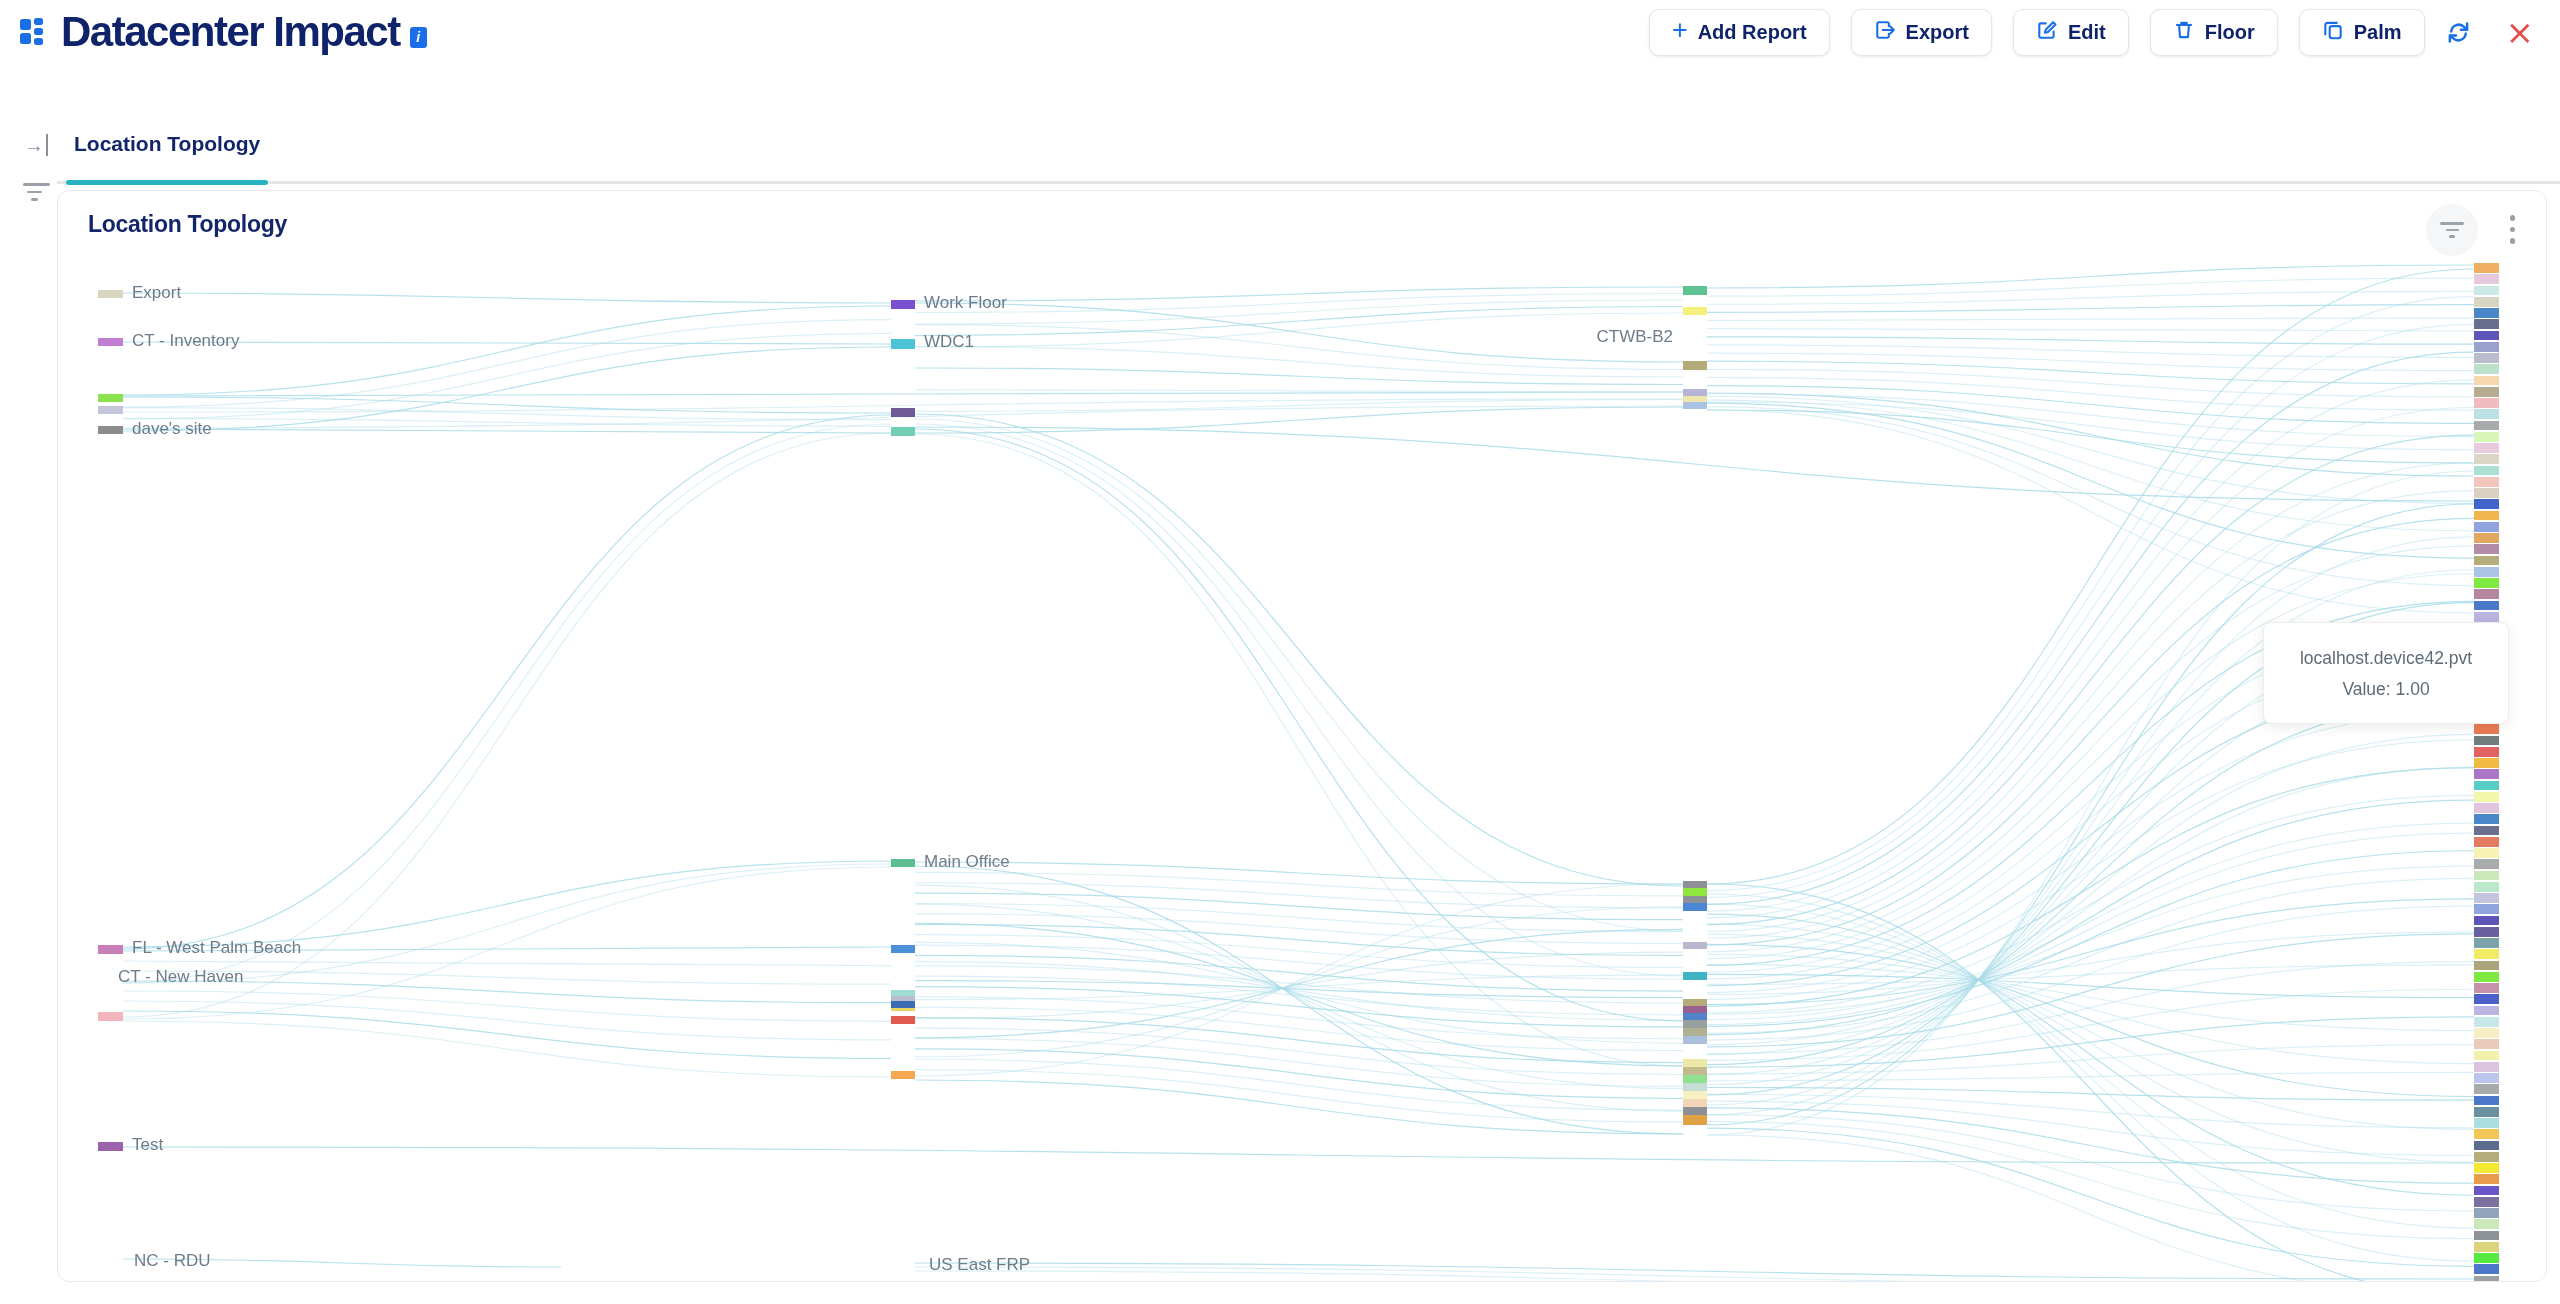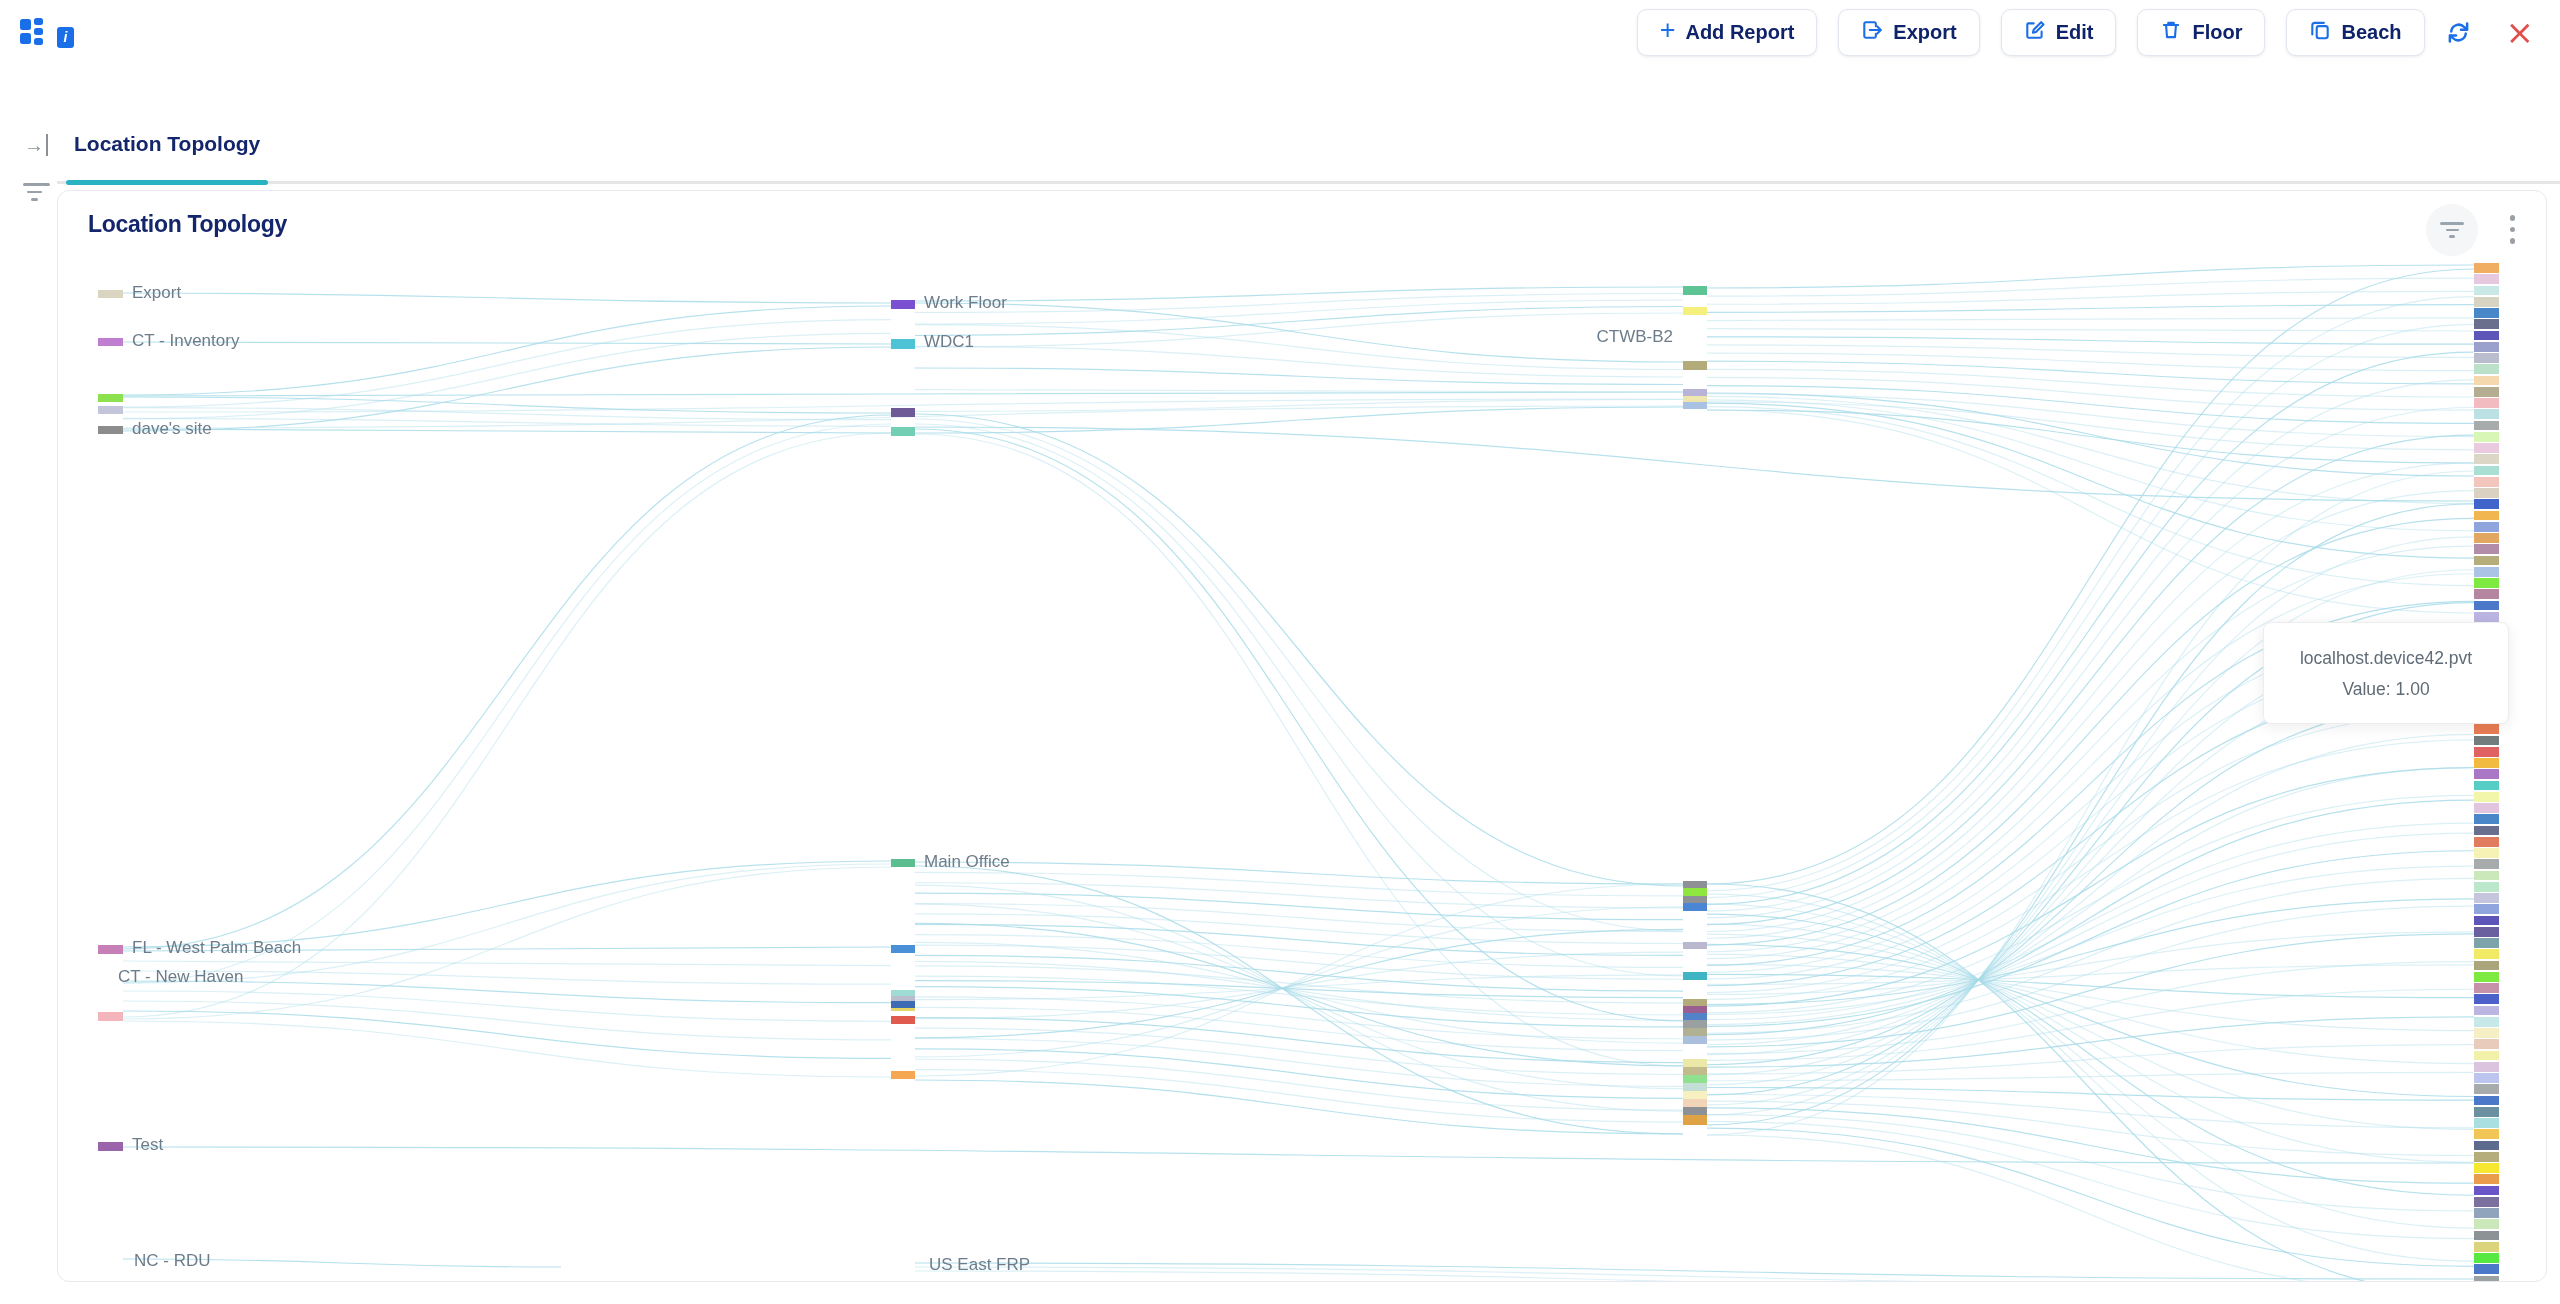--- a/index.html
+++ b/index.html
@@ -76,20 +76,21 @@
 <body>
 
 <div class="topbar">
   <div class="logo">
     <i style="left:0;top:1px;width:11px;height:11px"></i>
     <i style="left:0;top:15px;width:11px;height:11px"></i>
     <i style="left:14px;top:0;width:9px;height:7px"></i>
     <i style="left:14px;top:10px;width:9px;height:7px"></i>
     <i style="left:14px;top:20px;width:9px;height:7px"></i>
   </div>
+  <div class="page-title">Datacenter Impact</div>
   <div class="info-badge">i</div>
 
   <div class="top-actions">
 
     <span id="action-buttons" style="display:flex;gap:21px;">
         <button class="btn">
           <span><span class="plus">+</span></span>
           <span>Add Report</span>
         </button>
         <button class="btn">
@@ -113,21 +114,21 @@
               <path d="M7.5 5.5V3.5h5v2"></path>
               <path d="M5.5 5.5l.9 11h7.2l.9-11"></path>
             </svg></span>
           <span>Floor</span>
         </button>
         <button class="btn">
           <span><svg width="22" height="22" viewBox="0 0 20 20">
               <rect x="7" y="6.5" width="10" height="11" rx="2"></rect>
               <path d="M13.5 3.5H5.4C4.1 3.5 3 4.6 3 5.9V14"></path>
             </svg></span>
-          <span>Beach</span>
+          <span>Palm</span>
         </button>
       </span>
     <span class="icon-btn">
       <svg width="25" height="25" viewBox="0 0 20 20">
         <path d="M4.2 9.2a6 6 0 0 1 10.3-3.6L16.6 7.5"></path>
           <path d="M16.9 2.8v4.9h-4.9"></path>
         <path d="M15.8 10.8a6 6 0 0 1-10.3 3.6L3.4 12.5"></path>
           <path d="M3.1 17.2v-4.9h4.9"></path>
       </svg>
     </span>

